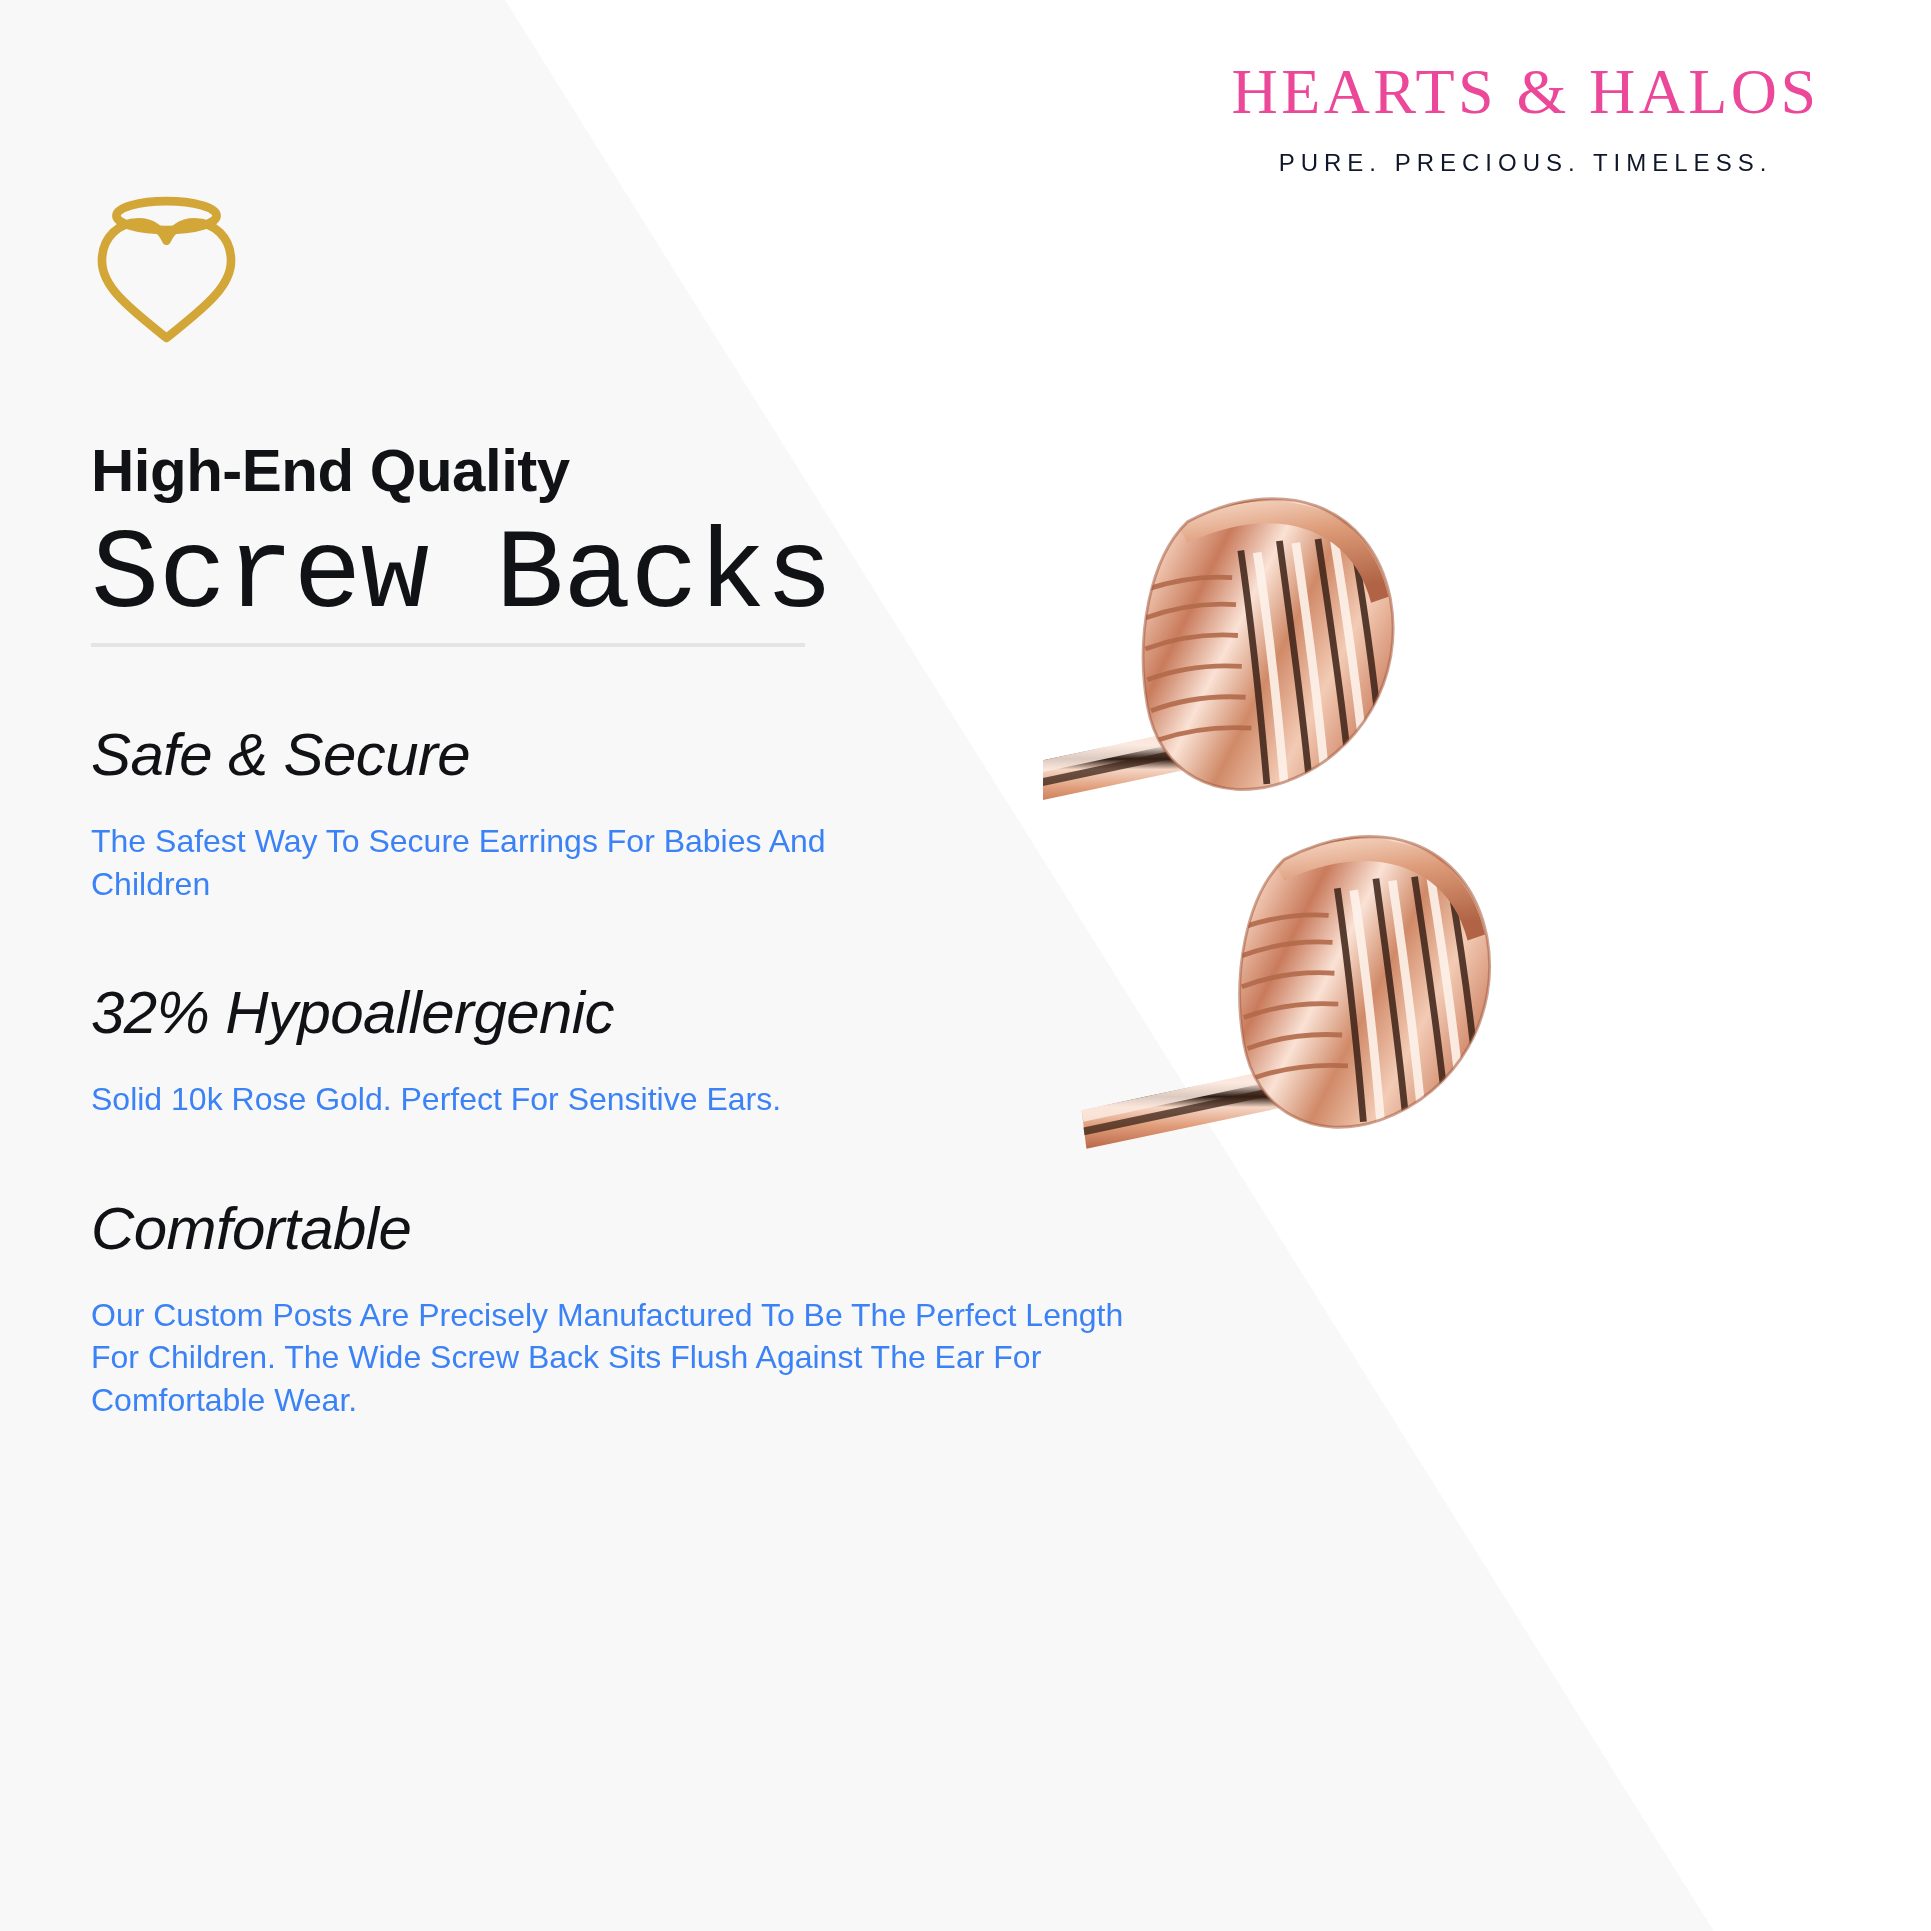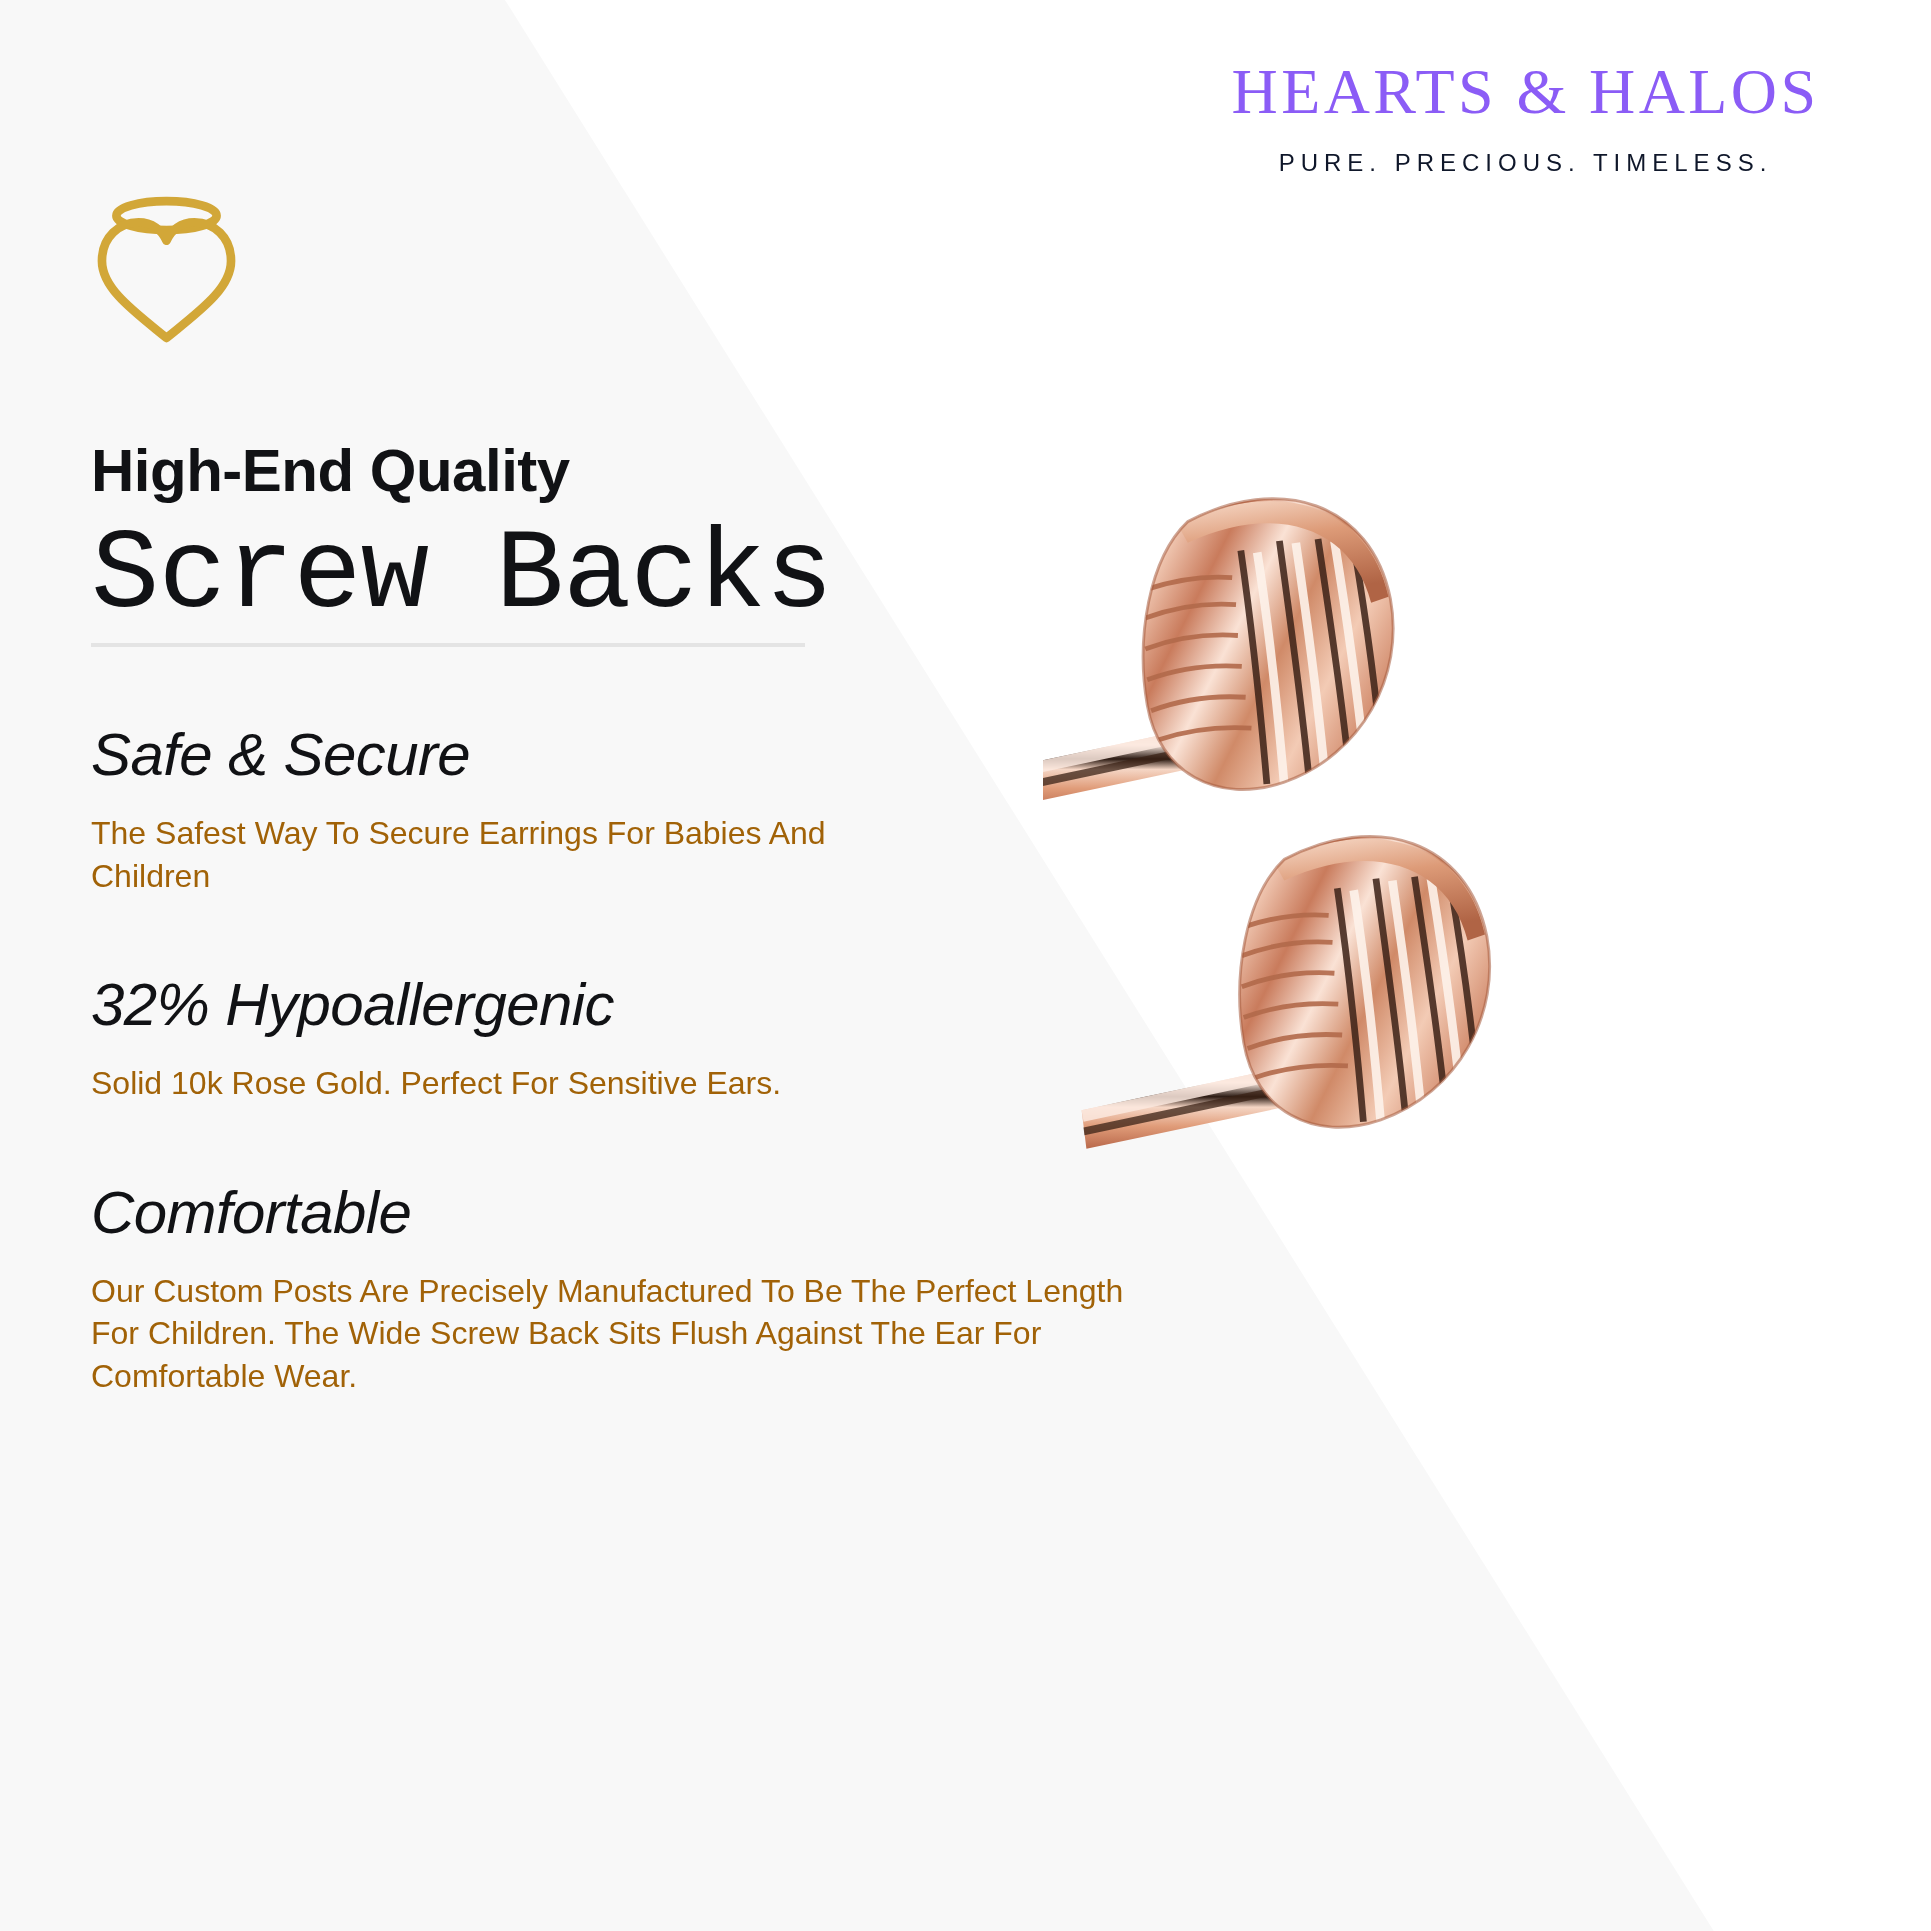--- a/index.html
+++ b/index.html
@@ -16,21 +16,21 @@
 
   
   #brand-block{
     position:absolute; top:60px; right:58px; z-index:5;
     text-align:center; width:695px;
   }
   #brand-name{
     font-family:"Liberation Serif", serif;
     font-size:64px; line-height:1.0;
     letter-spacing:3.4px;
-    color:#8b5cf6;
+    color:#ec4899;
     white-space:nowrap;
   }
   #brand-tagline{
     margin-top:25px;
     font-size:24px;
     letter-spacing:6px;
     color:#0f172a;
     white-space:nowrap;
   }
 
@@ -60,22 +60,22 @@
     margin-top:5.8px;
   }
 
   .feature-block{ margin-top:75px; }
   .feature-block:first-of-type{ margin-top:108px; }
   .feature-title{
     font-size:60px; font-weight:400; color:#111215;
     letter-spacing:-0.6px; line-height:1.1;font-style:italic;
   }
   .feature-body{
-    margin-top:24px;
-    font-size:32px; font-weight:400; color:#a16207;
+    margin-top:32px;
+    font-size:32px; font-weight:400; color:#3b82f6;
     line-height:1.33; max-width:1038px;
   }
   .feature-body.narrow{ max-width:763px; }
 
   
   #product-photo{
     position:absolute; left:1043px; top:483px; z-index:4;
     width:772px; height:772px;
   }
 </style>

